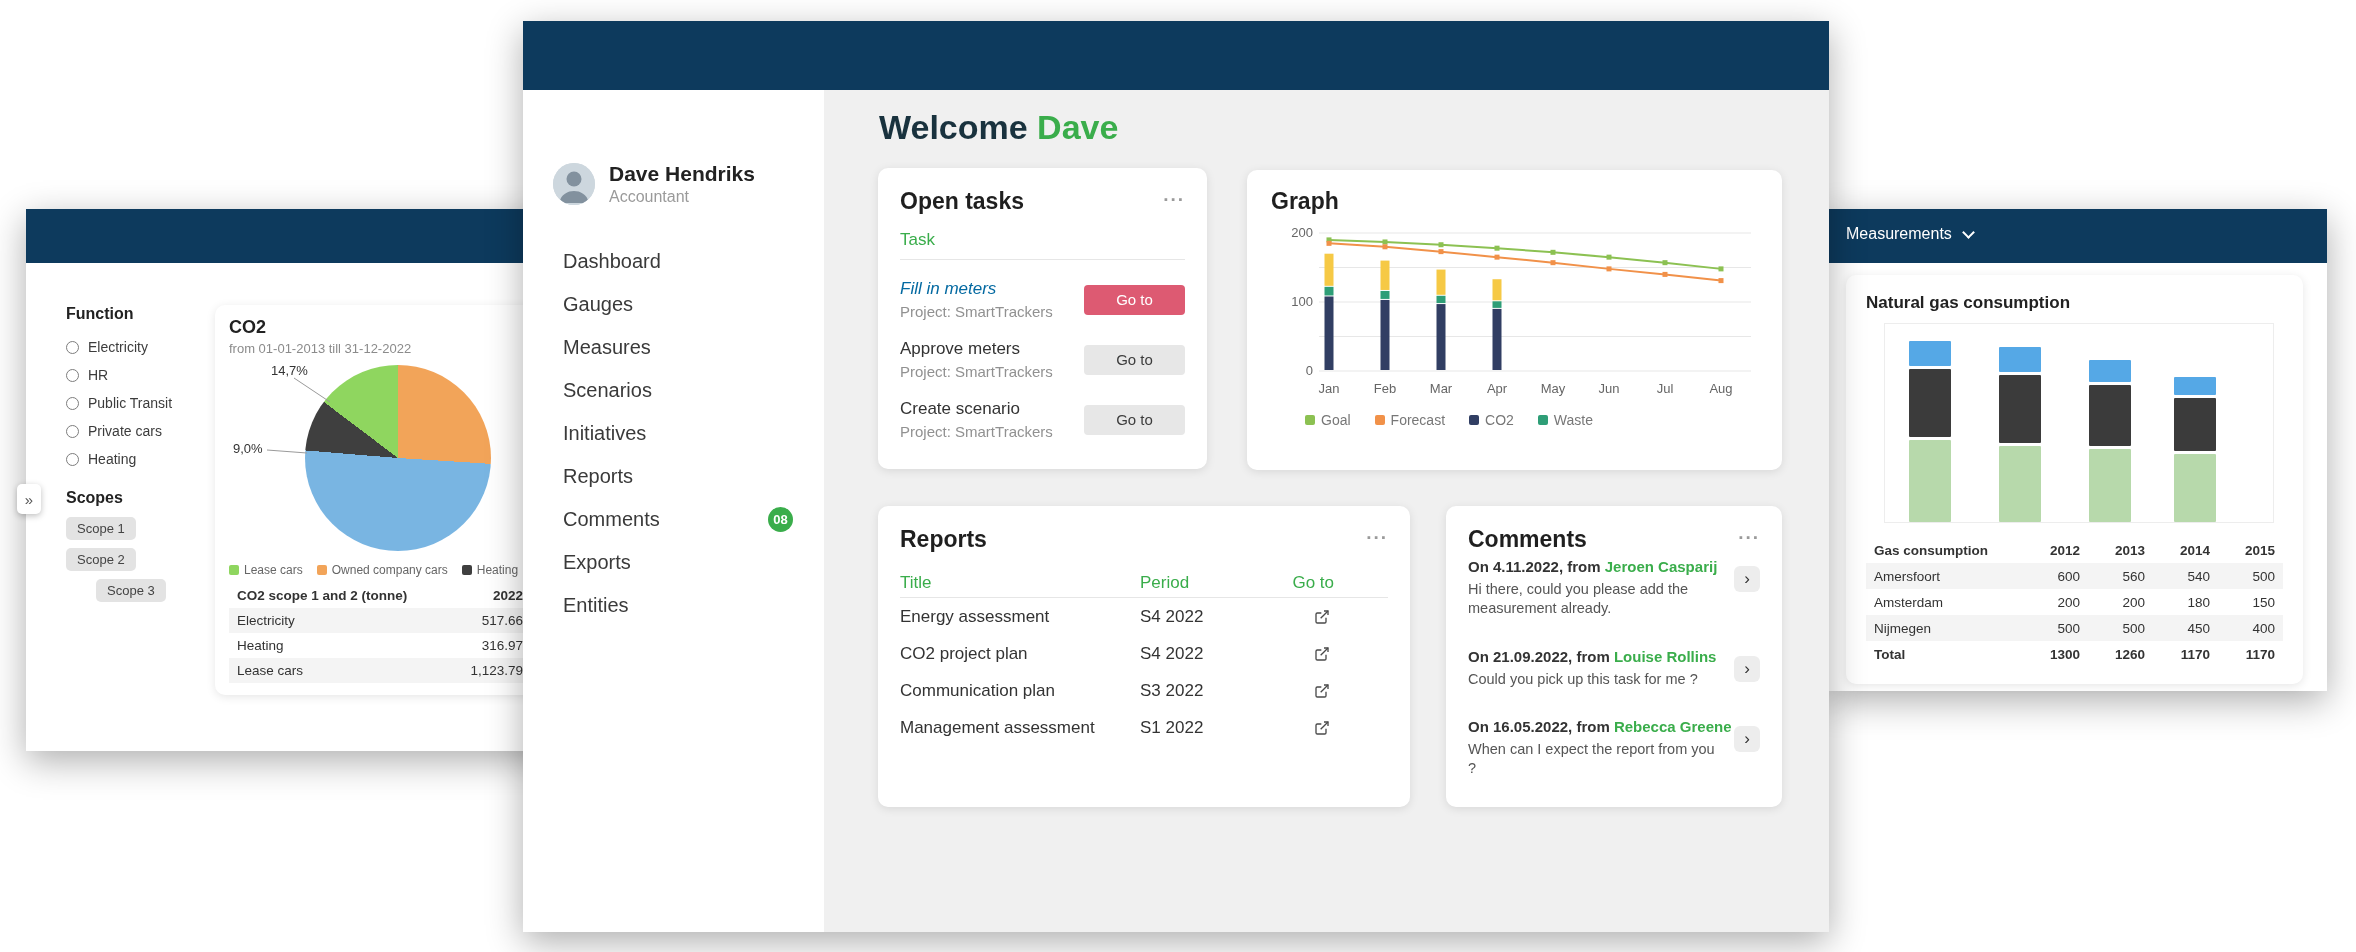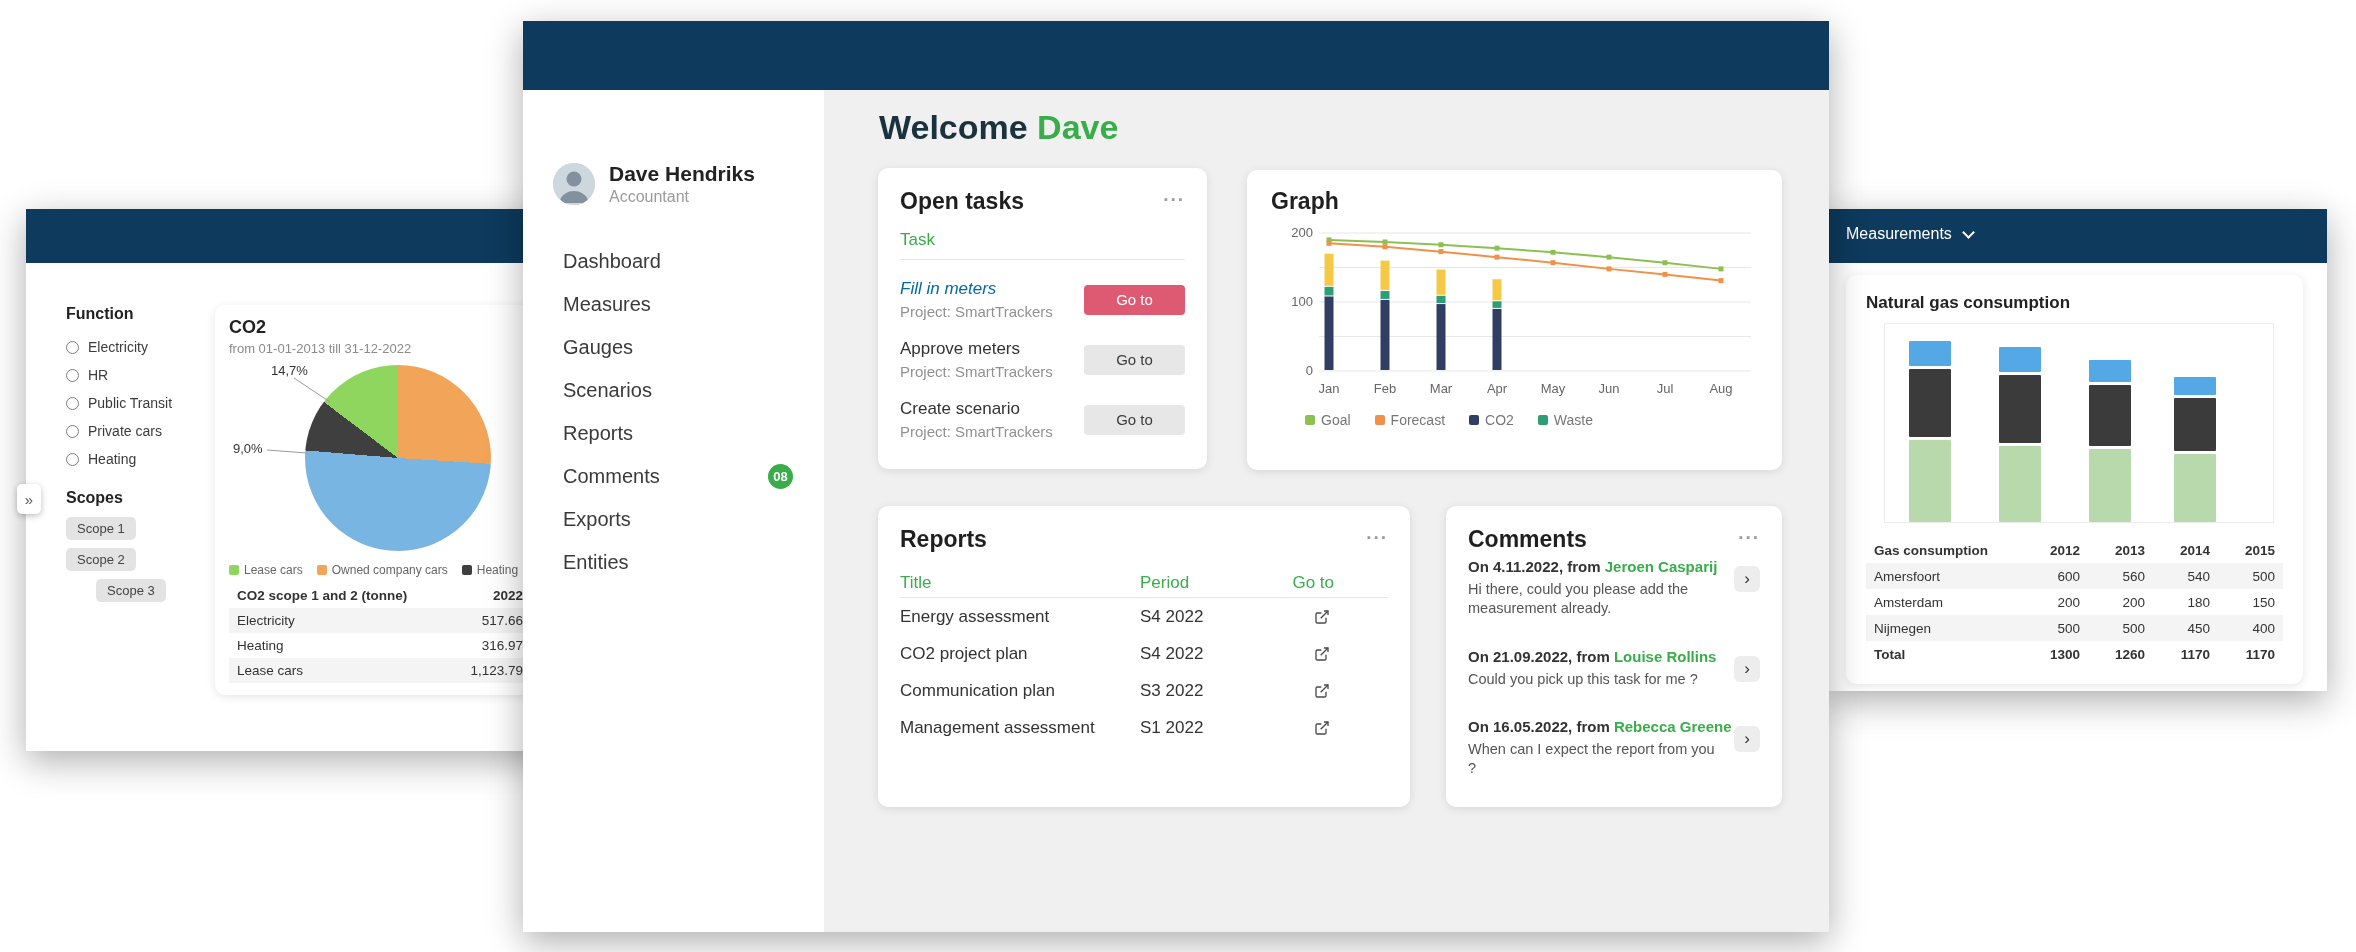--- a/index.html
+++ b/index.html
@@ -285,27 +285,30 @@
           <div class="p-name">Dave Hendriks</div>
           <div class="p-role">Accountant</div>
         </span>
       </div>
 
       <nav class="nav">
         <div class="nav-item">
             <span>Dashboard</span>
           </div>
         <div class="nav-item">
+            <span>Gauges</span>
+          </div>
+        <div class="nav-item">
             <span>Measures</span>
           </div>
         <div class="nav-item">
-            <span>Gauges</span>
-          </div>
-        <div class="nav-item">
             <span>Scenarios</span>
+          </div>
+        <div class="nav-item">
+            <span>Initiatives</span>
           </div>
         <div class="nav-item">
             <span>Reports</span>
           </div>
         <div class="nav-item">
           <span>Comments</span>
           <span class="badge">08</span>
         </div>
         <div class="nav-item">
             <span>Exports</span>

